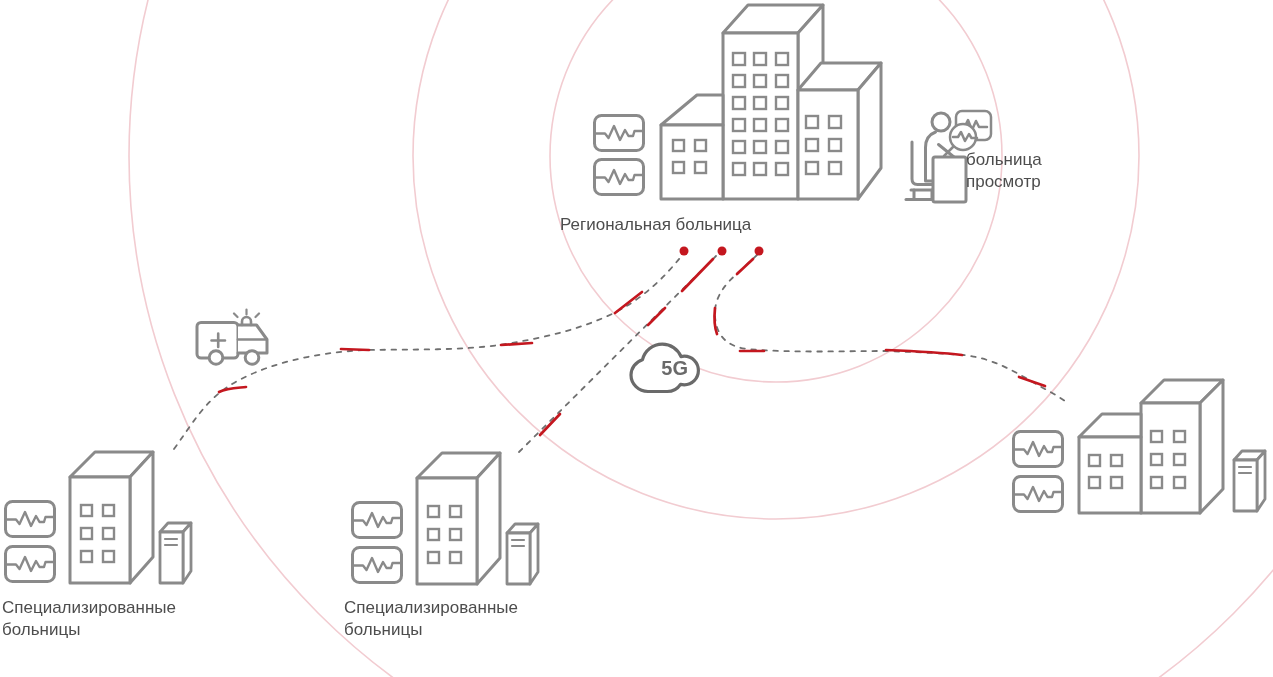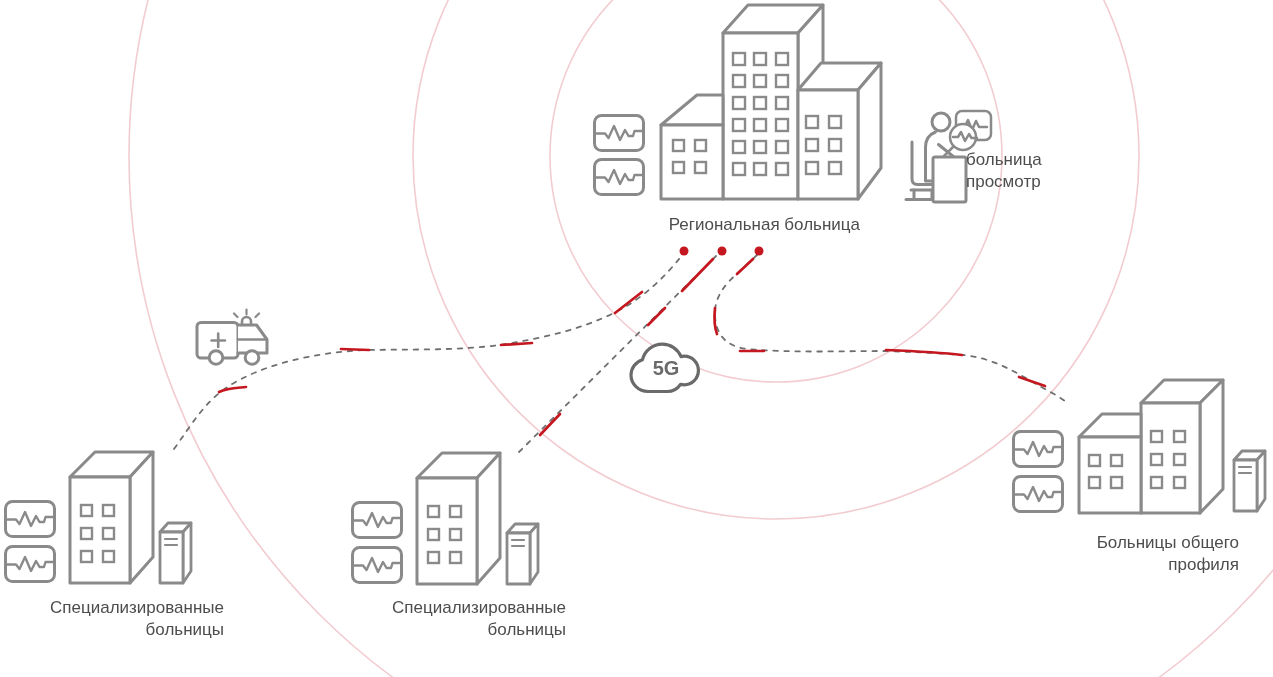--- a/index.html
+++ b/index.html
@@ -10,27 +10,27 @@
     overflow:hidden;
     font-family:"Liberation Sans", sans-serif;
   }
   .canvas svg{position:absolute;left:0;top:0;}
   .lbl{
     position:absolute;
     color:#4d4d4d;
     font-size:17px;
     line-height:22px;
   }
-  .lbl.center{text-align:right;}
+  .lbl.center{text-align:left;}
   .lbl-5g{
     position:absolute;
     color:#6a6a6a;
     font-size:20px;
     font-weight:bold;
-    text-align:center;
+    text-align:right;
   }
 </style>
 </head>
 <body>
 
 <div class="canvas">
 
 <svg width="1273" height="677" viewBox="0 0 1273 677">
 
   <g fill="none" stroke="#f2ccd1" stroke-width="1.6">
@@ -224,15 +224,14 @@
 <div class="lbl-5g" style="left:644px;top:357px;width:44px;">5G</div>
 
 <div class="lbl center" style="left:560px;top:214px;width:300px;">Региональная больница</div>
 
 <div class="lbl" style="left:966px;top:149px;width:115px;">больница просмотр</div>
 
 <div class="lbl center" style="left:2px;top:597px;width:222px;">Специализированные больницы</div>
 
 <div class="lbl center" style="left:344px;top:597px;width:222px;">Специализированные больницы</div>
 
-<div class="lbl center" style="left:1043px;top:532px;width:196px;">Больницы общего профиля</div>
 
 </div>
 
 </body></html>

